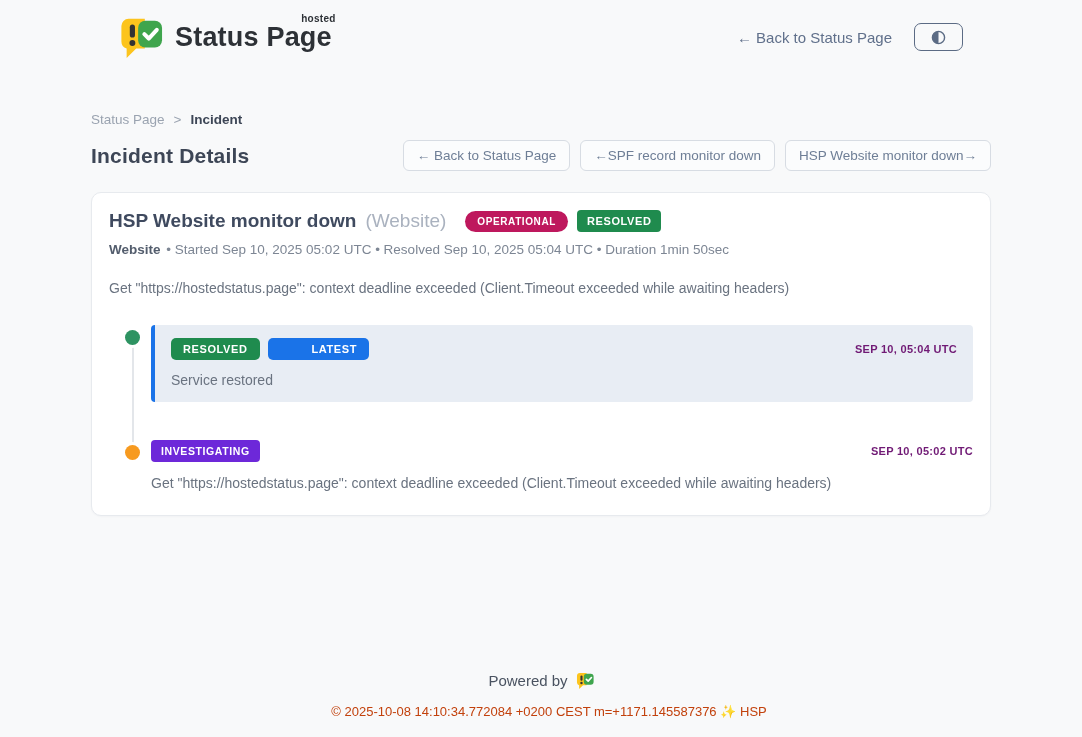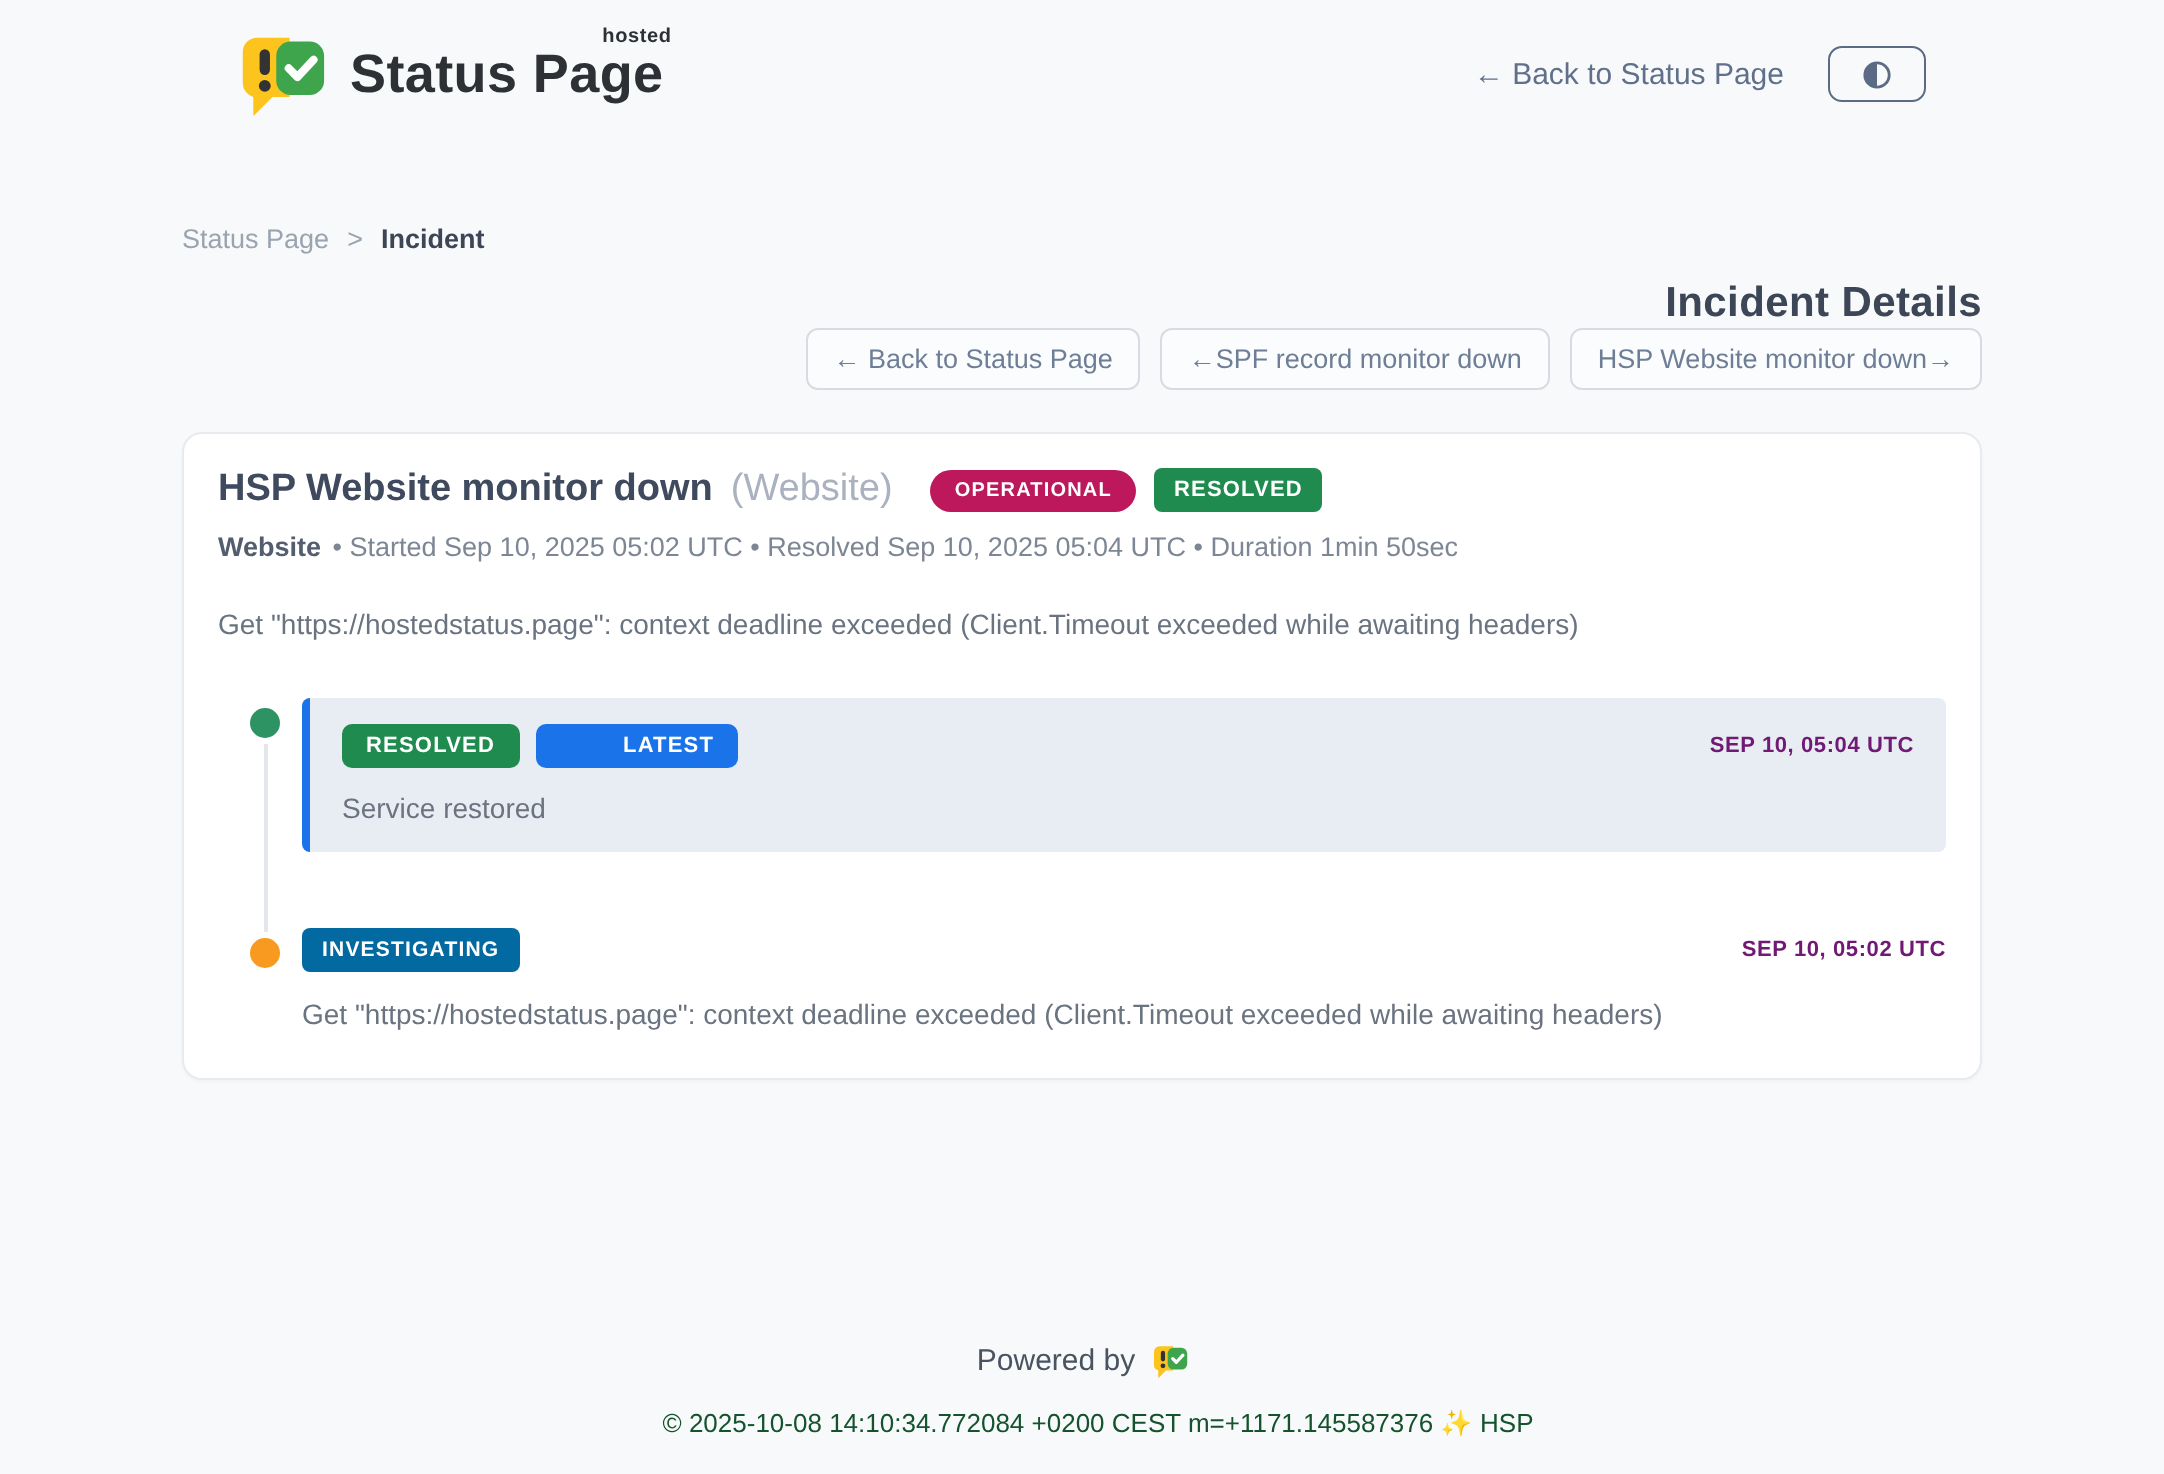--- a/index.html
+++ b/index.html
@@ -25,21 +25,21 @@
   .theme-toggle {
     width: 49px; height: 28px; background: #f8f9fa;
     border: 1.5px solid #5b6b84; border-radius: 7px;
     display: flex; align-items: center; justify-content: center; cursor: pointer;
   }
 
   
   .breadcrumb { margin-top: 52px; padding: 0 0; font-size: 13.5px; color: #9aa3b0; display: flex; align-items: center; gap: 9px; }
   .breadcrumb .crumb-current { color: #3d4656; font-weight: 700; }
   .breadcrumb .crumb-link { cursor: pointer; }
-  .title-row { margin-top: 13px; display: flex; align-items: flex-end; justify-content: space-between; flex-direction: column; }
+  .title-row { margin-top: 13px; display: flex; align-items: center; justify-content: space-between; }
   .page-title { font-size: 21px; font-weight: 700; color: #3d4656; letter-spacing: 0.2px; }
   .nav-buttons { display: flex; gap: 10px; }
   .nav-btn {
     background: #fbfcfd; border: 1px solid #d7dce3; border-radius: 6px;
     color: #6e7e96; font-size: 13.5px; font-family: inherit;
     padding: 7px 13px; cursor: pointer; white-space: nowrap;
   }
 
   
   .card {
@@ -65,30 +65,30 @@
   .t-marker { width: 42px; flex-shrink: 0; padding-top: 5px; }
   .t-dot { width: 15px; height: 15px; border-radius: 50%; margin-left: 16px; box-shadow: 0 0 0 3px #ffffff; }
   .t-dot-green { background: #2e9362; }
   .t-dot-orange { background: #f79a1f; }
   .t-body { flex: 1; min-width: 0; }
   .t-panel { background: #e8edf4; border-left: 4px solid #1a73e8; border-radius: 4px; padding: 13px 16px 14px 16px; }
   .t-badge-row { display: flex; align-items: center; gap: 8px; }
   .t-badge { display: inline-block; color: #fff; font-weight: 700; font-size: 11px; letter-spacing: 0.6px; border-radius: 5px; padding: 5px 12px; }
   .t-badge-resolved { background: #1f8b4e; }
   .t-badge-latest { background: #1a73e8; padding-left: 44px; }
-  .t-badge-investigating { background: #0369a1; border-radius: 4px; font-size: 10.5px; padding: 5px 10px; }
+  .t-badge-investigating { background: #6d28d9; border-radius: 4px; font-size: 10.5px; padding: 5px 10px; }
   .t-timestamp { margin-left: auto; font-size: 11px; font-weight: 700; color: #701a75; letter-spacing: 0.3px; }
   .t-message { margin-top: 12px; font-size: 14px; color: #6a7380; }
   .t-item-plain .t-message { margin-top: 13px; }
 
   
   .footer { margin-top: auto; padding-bottom: 18px; text-align: center; }
   .powered { display: inline-flex; align-items: center; gap: 8px; font-size: 15px; color: #4a5361; cursor: pointer; }
   .powered-logo { width: 18px; height: 19px; }
-  .copyright { margin-top: 14px; font-size: 13px; color: #14532d; margin-left: 16px; }
+  .copyright { margin-top: 14px; font-size: 13px; color: #c2410c; margin-left: 16px; }
 </style>
 </head>
 <body>
 
 <div class="container header">
   <div class="brand">
     <svg class="brand-logo" viewBox="0 0 46 46" xmlns="http://www.w3.org/2000/svg">
       <path d="M13 4 h14 v31 h-9 l-10 10 v-10 a7.5 7.5 0 0 1 -5.5 -7.2 V11.5 A7.5 7.5 0 0 1 10 4 z" fill="#fcc41d"></path>
       <rect x="20" y="6" width="25" height="28" rx="7.5" fill="#3fa54d"></rect>
       <rect x="11.3" y="10" width="5.4" height="13.5" rx="2.7" fill="#333333"></rect>

